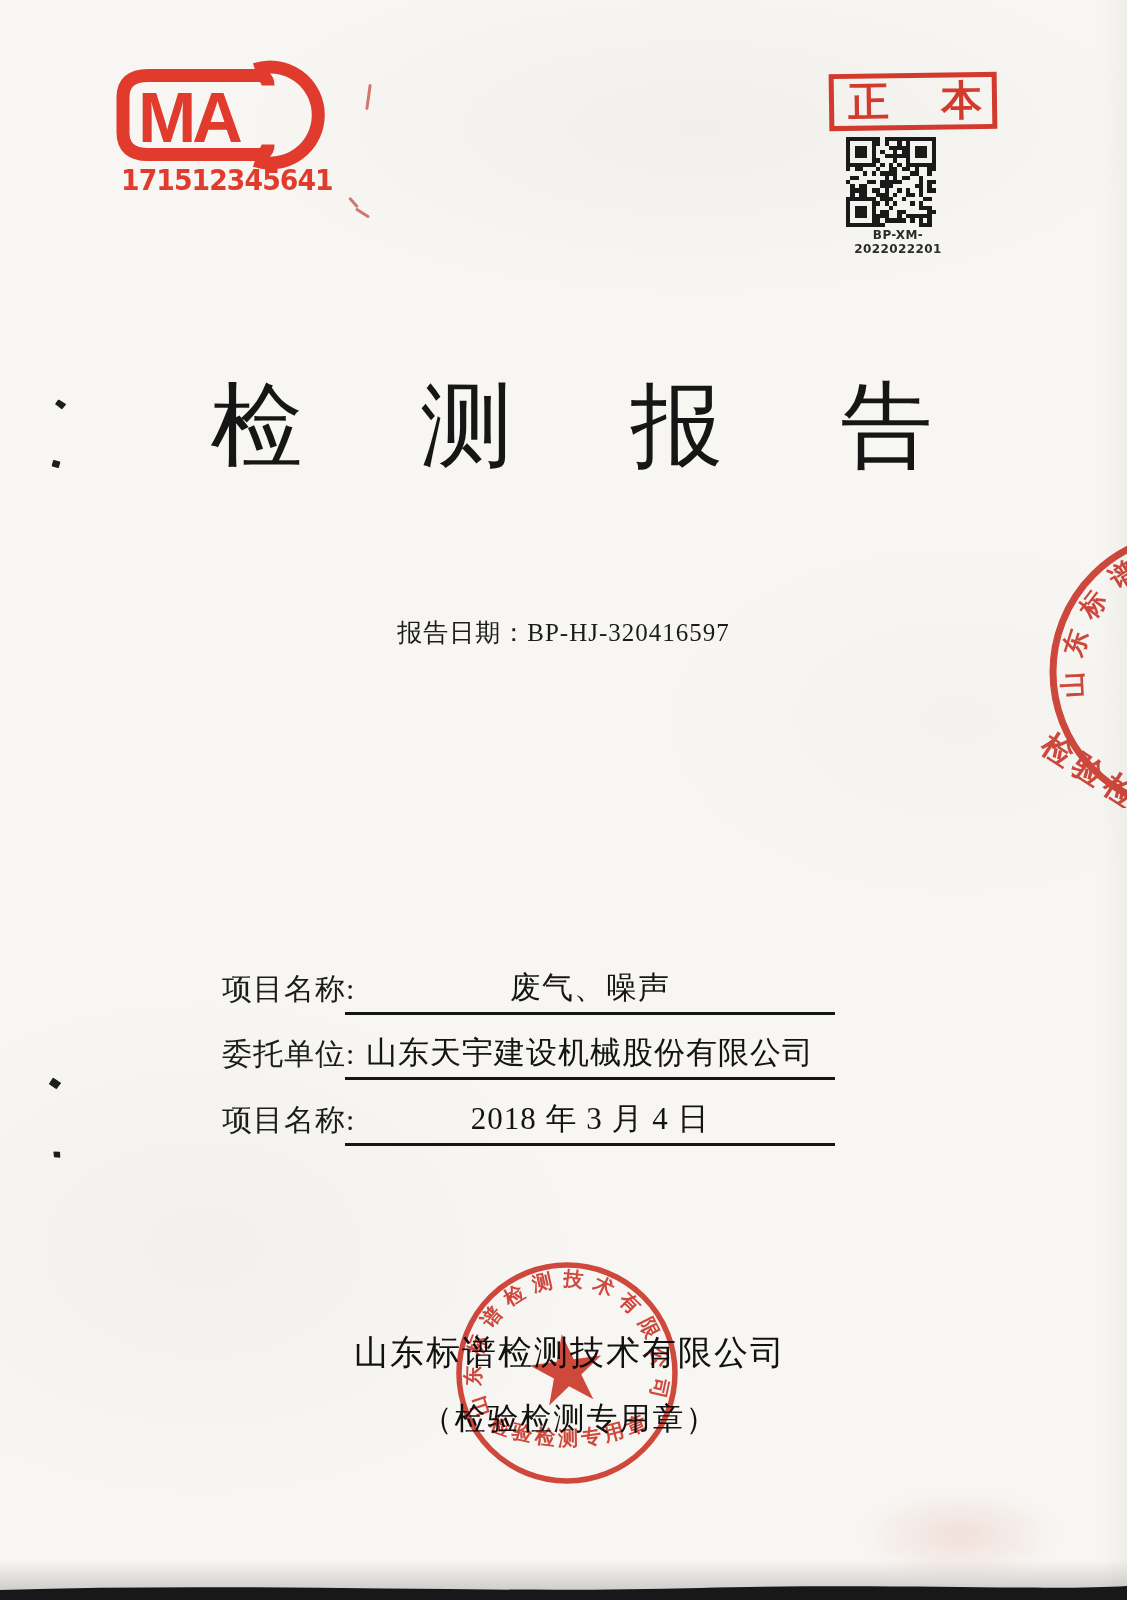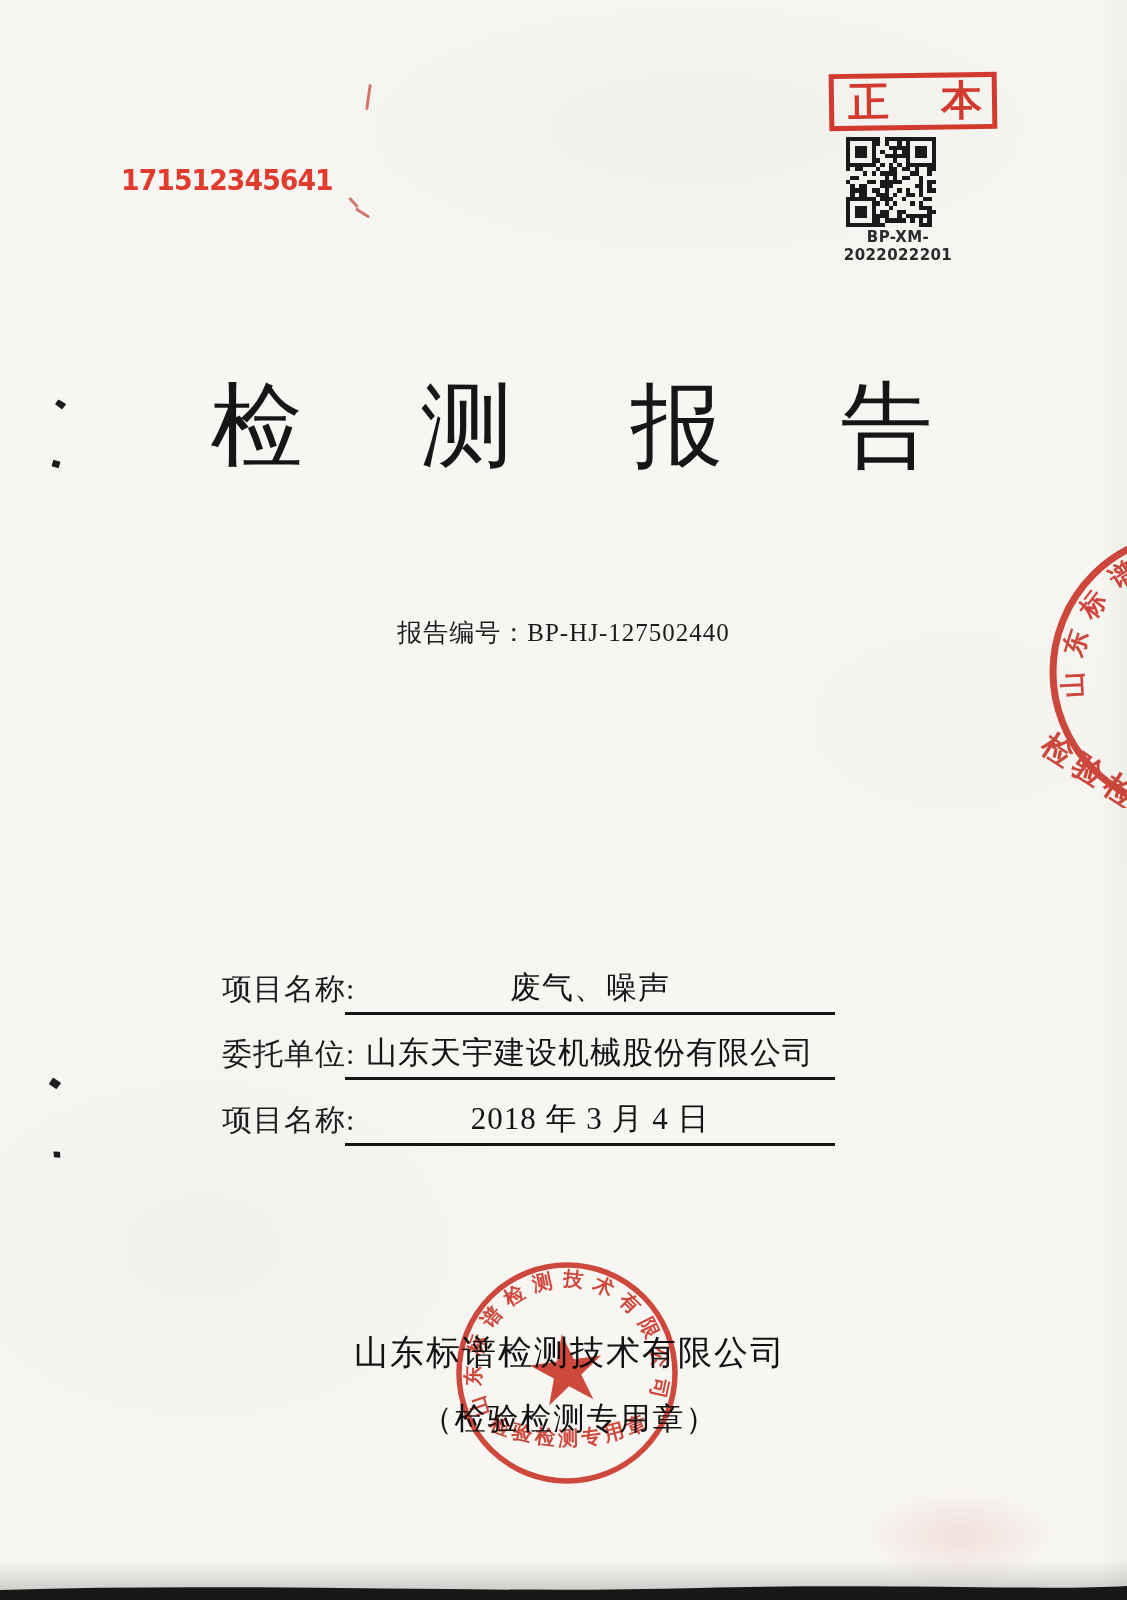--- a/index.html
+++ b/index.html
@@ -37,21 +37,21 @@
     border:5px solid var(--stamp-red);color:var(--stamp-red);
     font-size:41px;font-weight:700;line-height:47px;
     letter-spacing:52px;padding-left:14px;white-space:nowrap;overflow:hidden;
     transform:rotate(-.8deg);
   }
   
   .qr{position:absolute;left:846px;top:137px;width:90px;height:90px;}
   .qr svg{width:100%;height:100%;}
   .qr-cap{
     position:absolute;left:838px;top:228px;width:120px;text-align:center;
-    font-family:"DejaVu Sans",sans-serif;font-size:15px;font-weight:700;
+    font-family:"DejaVu Sans",sans-serif;font-size:12px;font-weight:700;
     color:#2b2b2b;letter-spacing:.4px;
   }
   
   .title{
     position:absolute;left:0;top:356px;width:100%;margin:8px;
     text-align:center;font-size:92px;font-weight:500;color:#161616;
     letter-spacing:118px;padding-left:118px;box-sizing:border-box;white-space:nowrap;
   }
   .repno{
     position:absolute;left:0;top:616px;width:1127px;text-align:center;
@@ -106,20 +106,27 @@
   .bottom-shadow{
     position:absolute;left:0;bottom:10px;width:1127px;height:30px;
     background:linear-gradient(to bottom, transparent, rgba(90,88,85,.25));
   }
 </style>
 </head>
 <body>
 
 <div class="paper">
 
+  <div class="cma">
+    <svg viewBox="0 0 220 105">
+      <path d="M 148 13 Q 156 15 156 23 M 148 13 L 36 13 Q 11 13 11 35 L 11 70 Q 11 92 36 92 L 148 92 M 148 92 Q 156 90 156 82" fill="none" stroke="var(--cma-red)" stroke-width="13"></path>
+      <path d="M 143 7 A 48 48 0 1 1 143 98" fill="none" stroke="var(--cma-red)" stroke-width="13"></path>
+      <text x="26" y="79" font-family="Liberation Sans, sans-serif" font-weight="800" font-size="70" letter-spacing="-4" fill="var(--cma-red)">MA</text>
+    </svg>
+  </div>
   <div class="cma-num">171512345641</div>
 
   <div class="speck s1"></div>
   <div class="speck s2"></div>
   <div class="speck s3"></div>
 
   <div class="zhengben">正本</div>
 
   <div class="qr">
     <svg id="qr-svg" viewBox="0 0 21 21" shape-rendering="crispEdges">
@@ -361,21 +368,21 @@
         <rect x="8" y="20" width="1" height="1" fill="#1a1a1a"></rect>
         <rect x="17" y="20" width="1" height="1" fill="#1a1a1a"></rect>
         <rect x="18" y="20" width="1" height="1" fill="#1a1a1a"></rect>
         <rect x="19" y="20" width="1" height="1" fill="#1a1a1a"></rect>
       </svg>
   </div>
   <div class="qr-cap">BP-XM-2022022201</div>
 
   <h1 class="title">检测报告</h1>
 
-  <div class="repno"><span>报告编号：</span><span>BP-HJ-127502440</span></div>
+  <div class="repno"><span>报告日期：</span><span>BP-HJ-320416597</span></div>
 
   <svg class="side-seal" viewBox="0 0 112 270">
     <defs>
       <path id="ss-arc" d="M 80.7 189 A 110 110 0 1 1 271.3 189" fill="none"></path>
     </defs>
     <circle cx="176" cy="134" r="138" fill="none" stroke="var(--stamp-red)" stroke-width="7"></circle>
     <text font-size="26" fill="var(--stamp-red)" letter-spacing="13" font-weight="700">
       <textPath href="#ss-arc" startOffset="7%">山东标谱检测技术有限公司</textPath>
     </text>
     <text x="24" y="212" transform="rotate(33 24 212)" font-size="31" letter-spacing="6" fill="var(--stamp-red)" font-weight="700">检验检测专用章</text>

